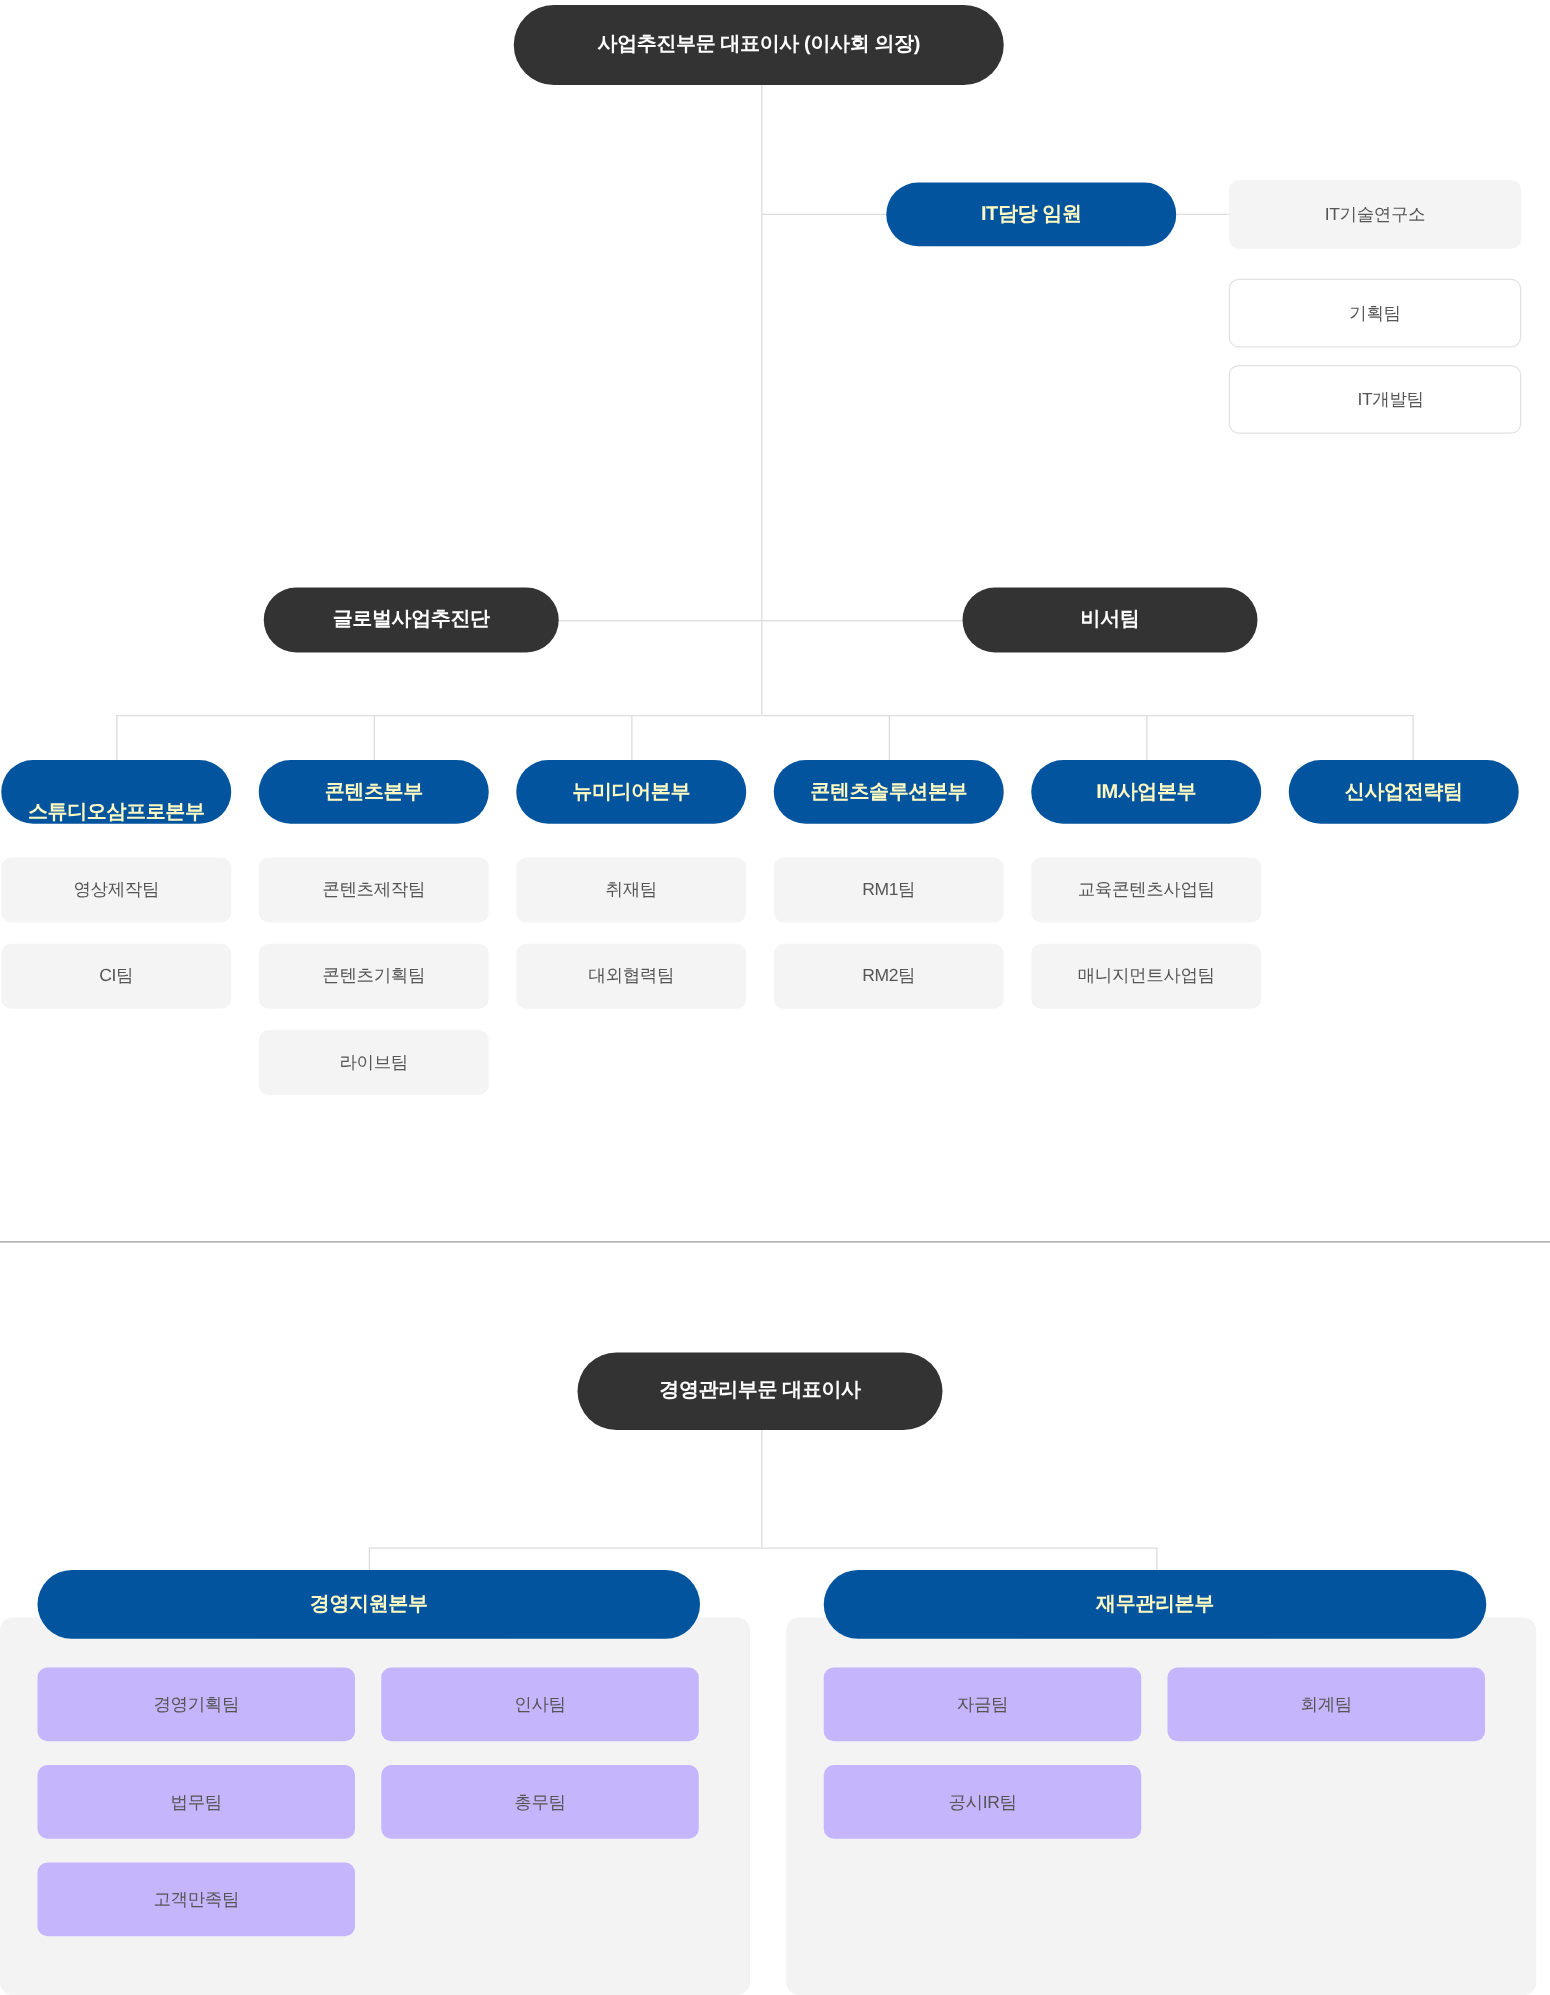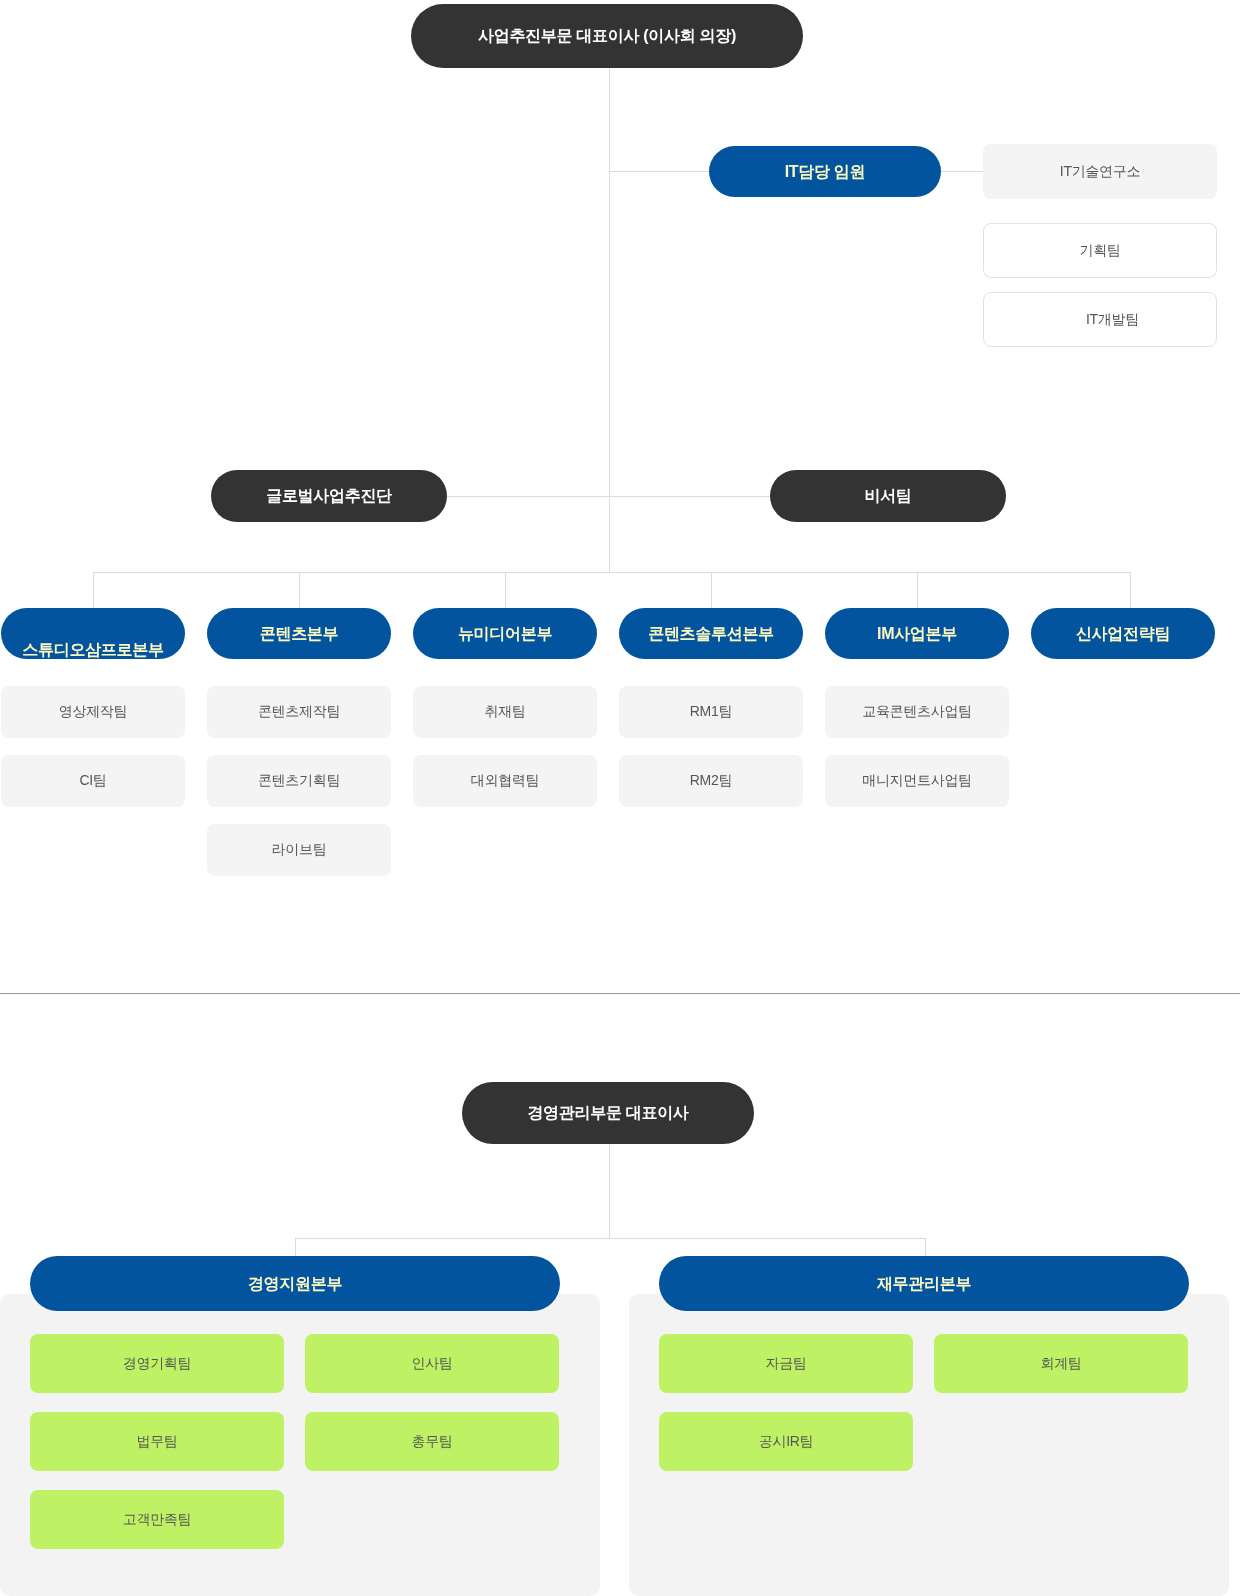--- a/index.html
+++ b/index.html
@@ -85,21 +85,21 @@
   .box-gray {
     background: #f4f4f4;
     border-radius: 8px;
   }
   .box-outline {
     background: #ffffff;
     border: 1px solid #e2e2e2;
     border-radius: 8px;
   }
   .box-white {
-    background: #bef264;
+    background: #c4b5fd;
     border-radius: 8px;
   }
 
   
   .group-panel {
     position: absolute;
     background: #f3f3f3;
     border-radius: 10px;
     box-sizing: border-box;
   }

